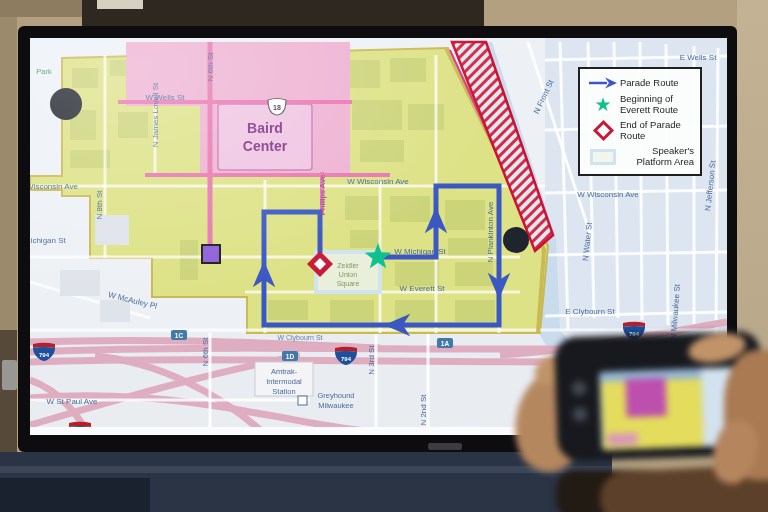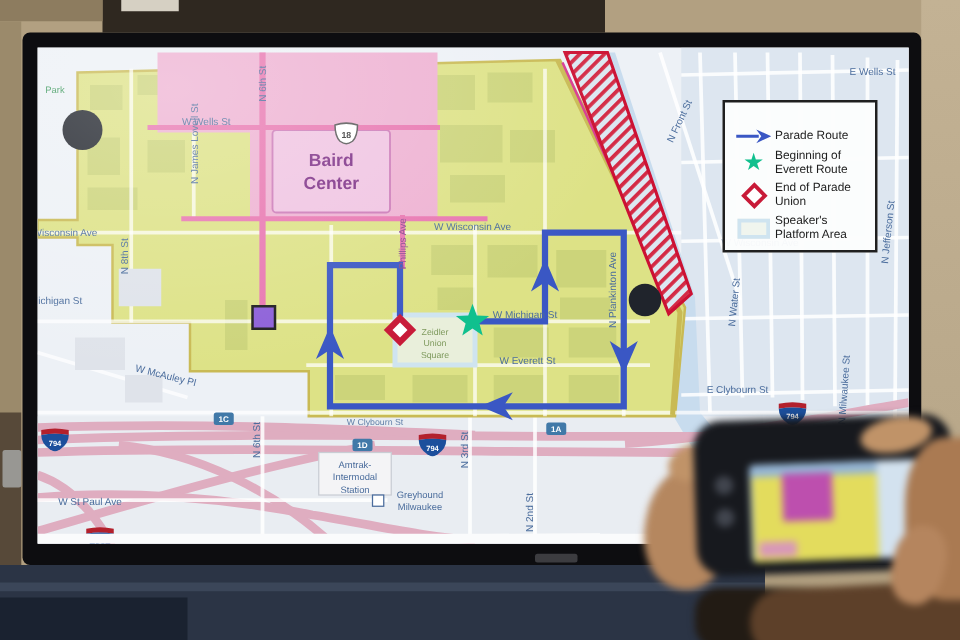--- a/index.html
+++ b/index.html
@@ -22,24 +22,24 @@
   .glare{left:30px;top:38px;width:697px;height:397px;pointer-events:none;
          background:radial-gradient(ellipse at 15% 8%, rgba(255,255,255,.28), rgba(255,255,255,0) 45%);}
   .ir-notch{left:428px;top:443px;width:34px;height:7px;background:#3c3c40;border-radius:2px;}
 
   
   .couch{left:0;top:452px;width:612px;height:60px;background:#2b3445;}
   .couch-ridge{left:0;top:466px;width:612px;height:7px;background:#3b4659;}
   .couch-dark{left:0;top:478px;width:150px;height:34px;background:#1a2230;}
 
   
-  .legend{left:578px;top:80px;width:124px;background:rgba(252,253,253,.97);
-          border:2px solid #1f1f1f;padding:20px 6px 6px 6px;box-sizing:border-box;z-index:5;}
+  .legend{left:578px;top:67px;width:124px;background:rgba(252,253,253,.97);
+          border:2px solid #1f1f1f;padding:7px 6px 6px 6px;box-sizing:border-box;z-index:5;}
   .legend-row{display:flex;align-items:center;margin-bottom:4px;}
-  .legend-row:last-child{margin-bottom:0;}
+  .legend-row:last-child{margin-bottom:0;text-align:right;}
   .legend-sym{width:34px;min-width:34px;display:flex;justify-content:center;align-items:center;}
   .legend-label{font-size:9.5px;line-height:1.15;color:#1c1c1c;}
   .leg-star{font-size:19px;line-height:14px;color:#10c08e;}
   .leg-diamond{width:9px;height:9px;border:3px solid #c81a38;background:#fff;transform:rotate(45deg);display:inline-block;}
   .leg-box{width:20px;height:10px;border:3px solid #cfe4f0;background:#f0f5ee;display:inline-block;}
 
   
   text{font-family:"Liberation Sans",sans-serif;}
   .lbl{font-size:8px;fill:#4a6c9c;}
   .lbl-sm{font-size:7px;fill:#4a6c9c;}
@@ -316,21 +316,21 @@
     <div class="legend-row">
       <span class="legend-sym">
           <span class="leg-star">★</span>
         </span>
       <span class="legend-label">Beginning of Everett Route</span>
     </div>
     <div class="legend-row">
       <span class="legend-sym">
           <span class="leg-diamond"></span>
         </span>
-      <span class="legend-label">End of Parade Union</span>
+      <span class="legend-label">End of Parade Route</span>
     </div>
     <div class="legend-row">
       <span class="legend-sym">
           <span class="leg-box"></span>
         </span>
       <span class="legend-label">Speaker's Platform Area</span>
     </div>
   </div>
 
   <div class="abs glare"></div>

